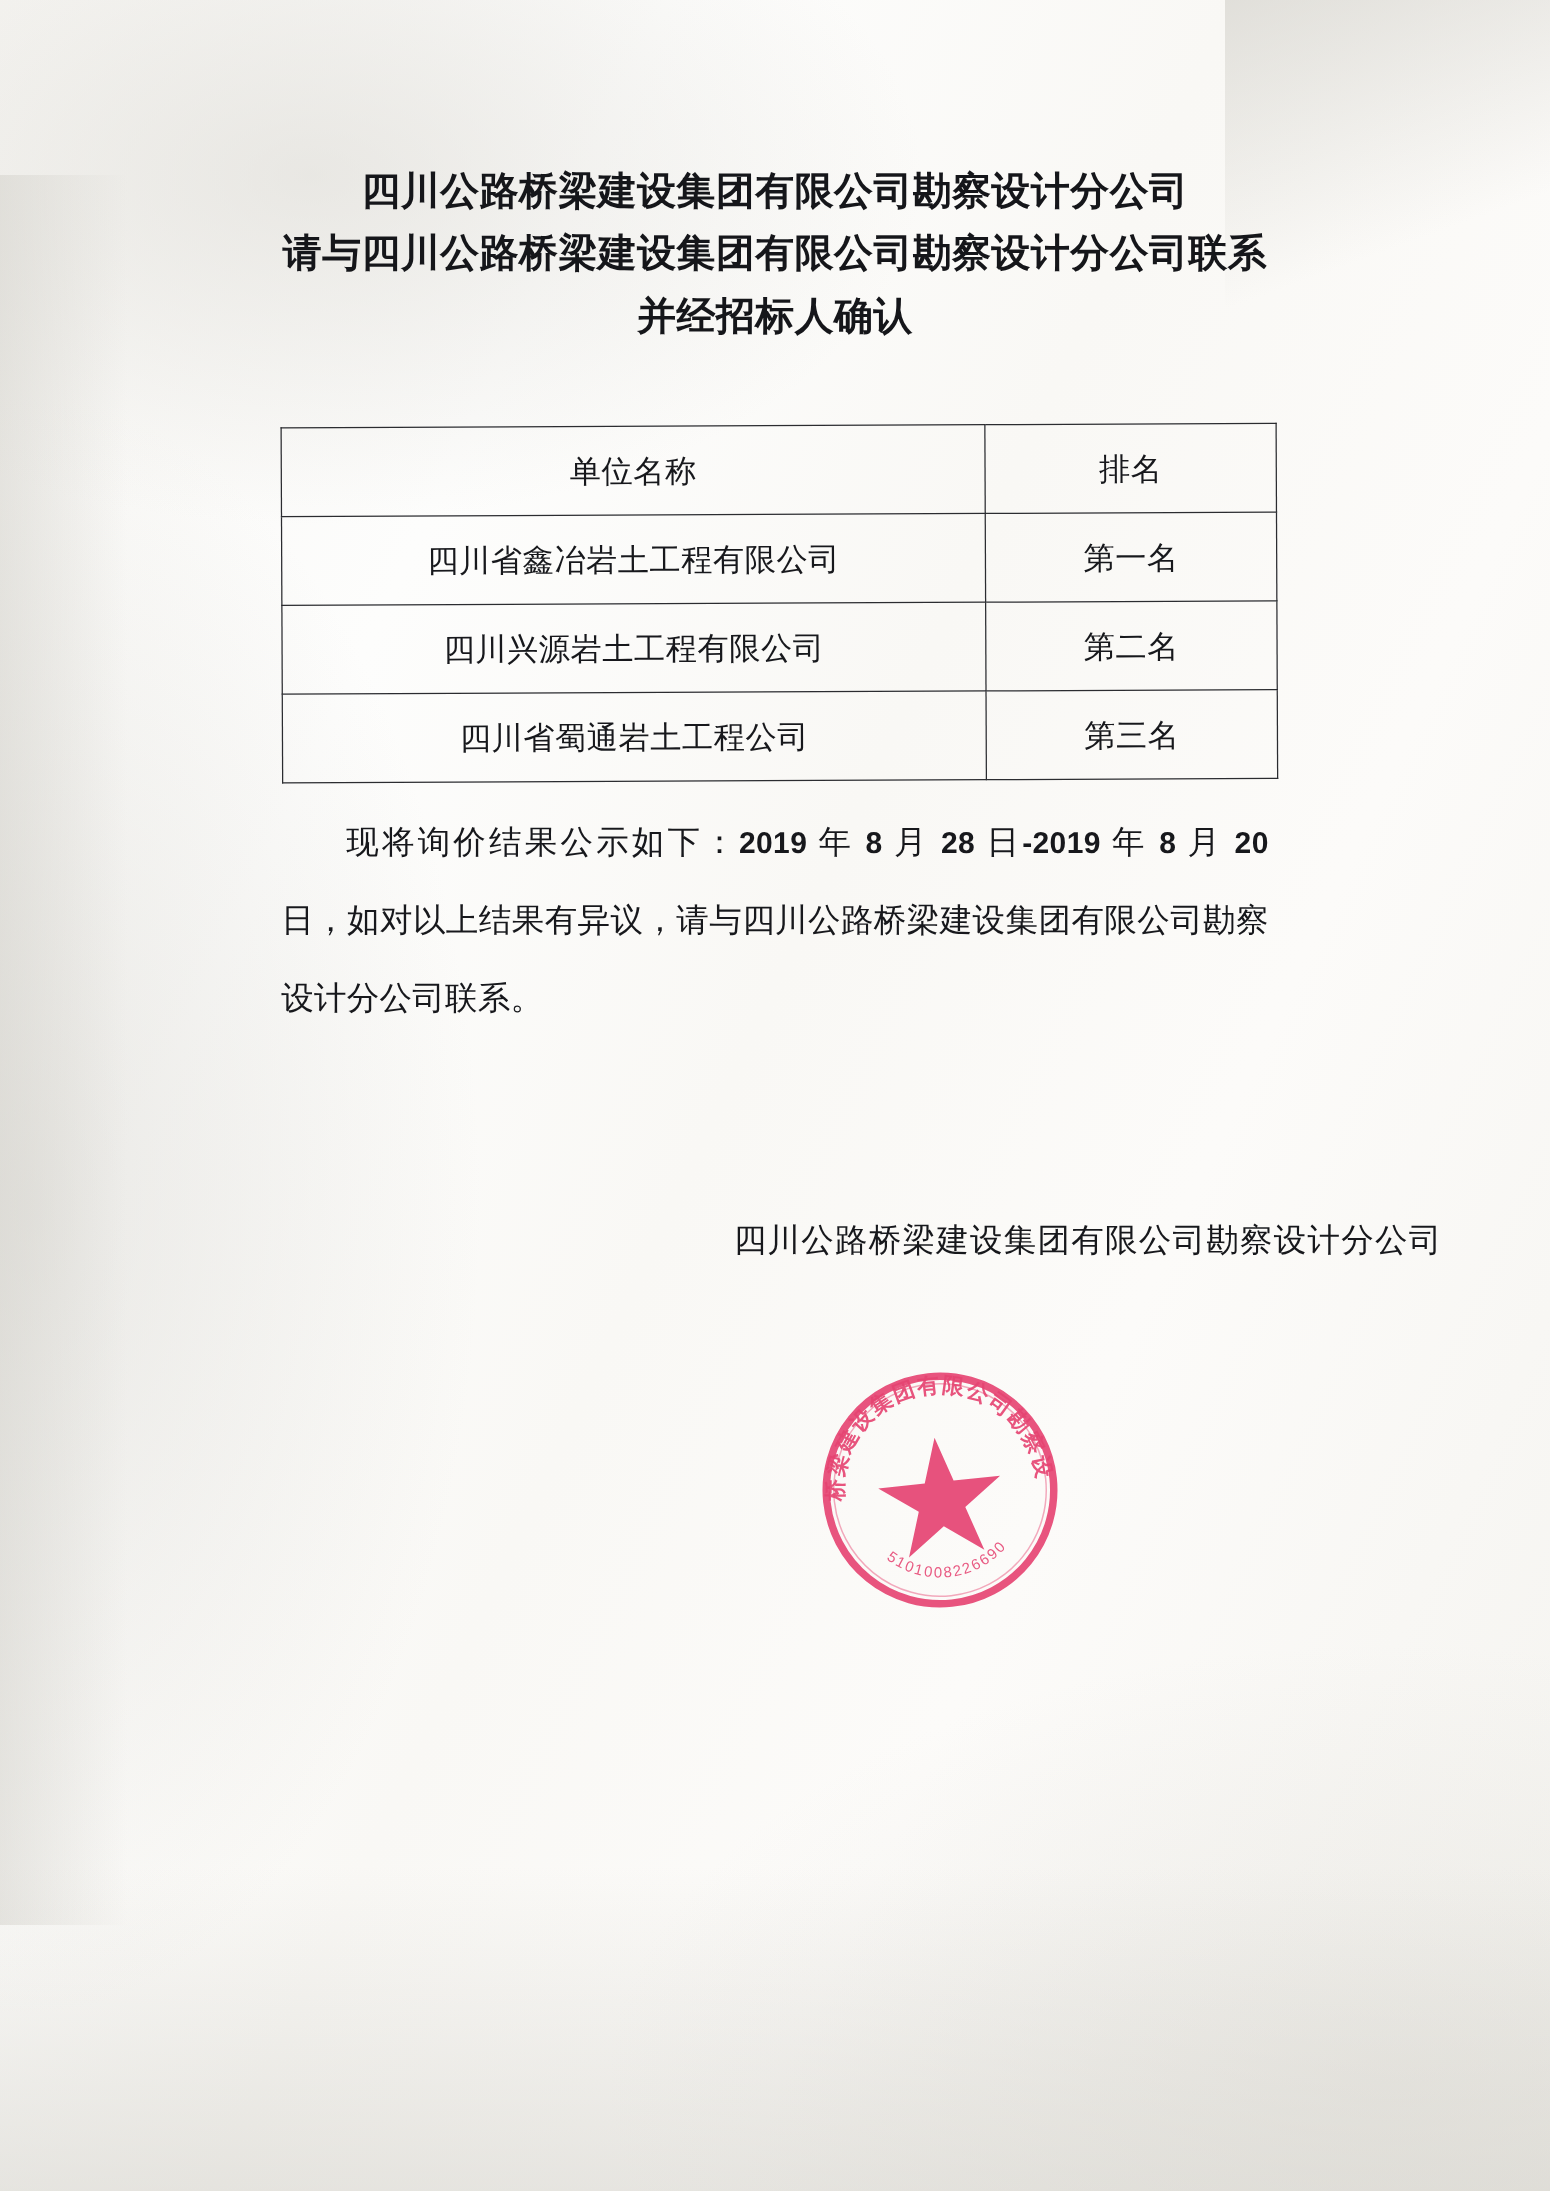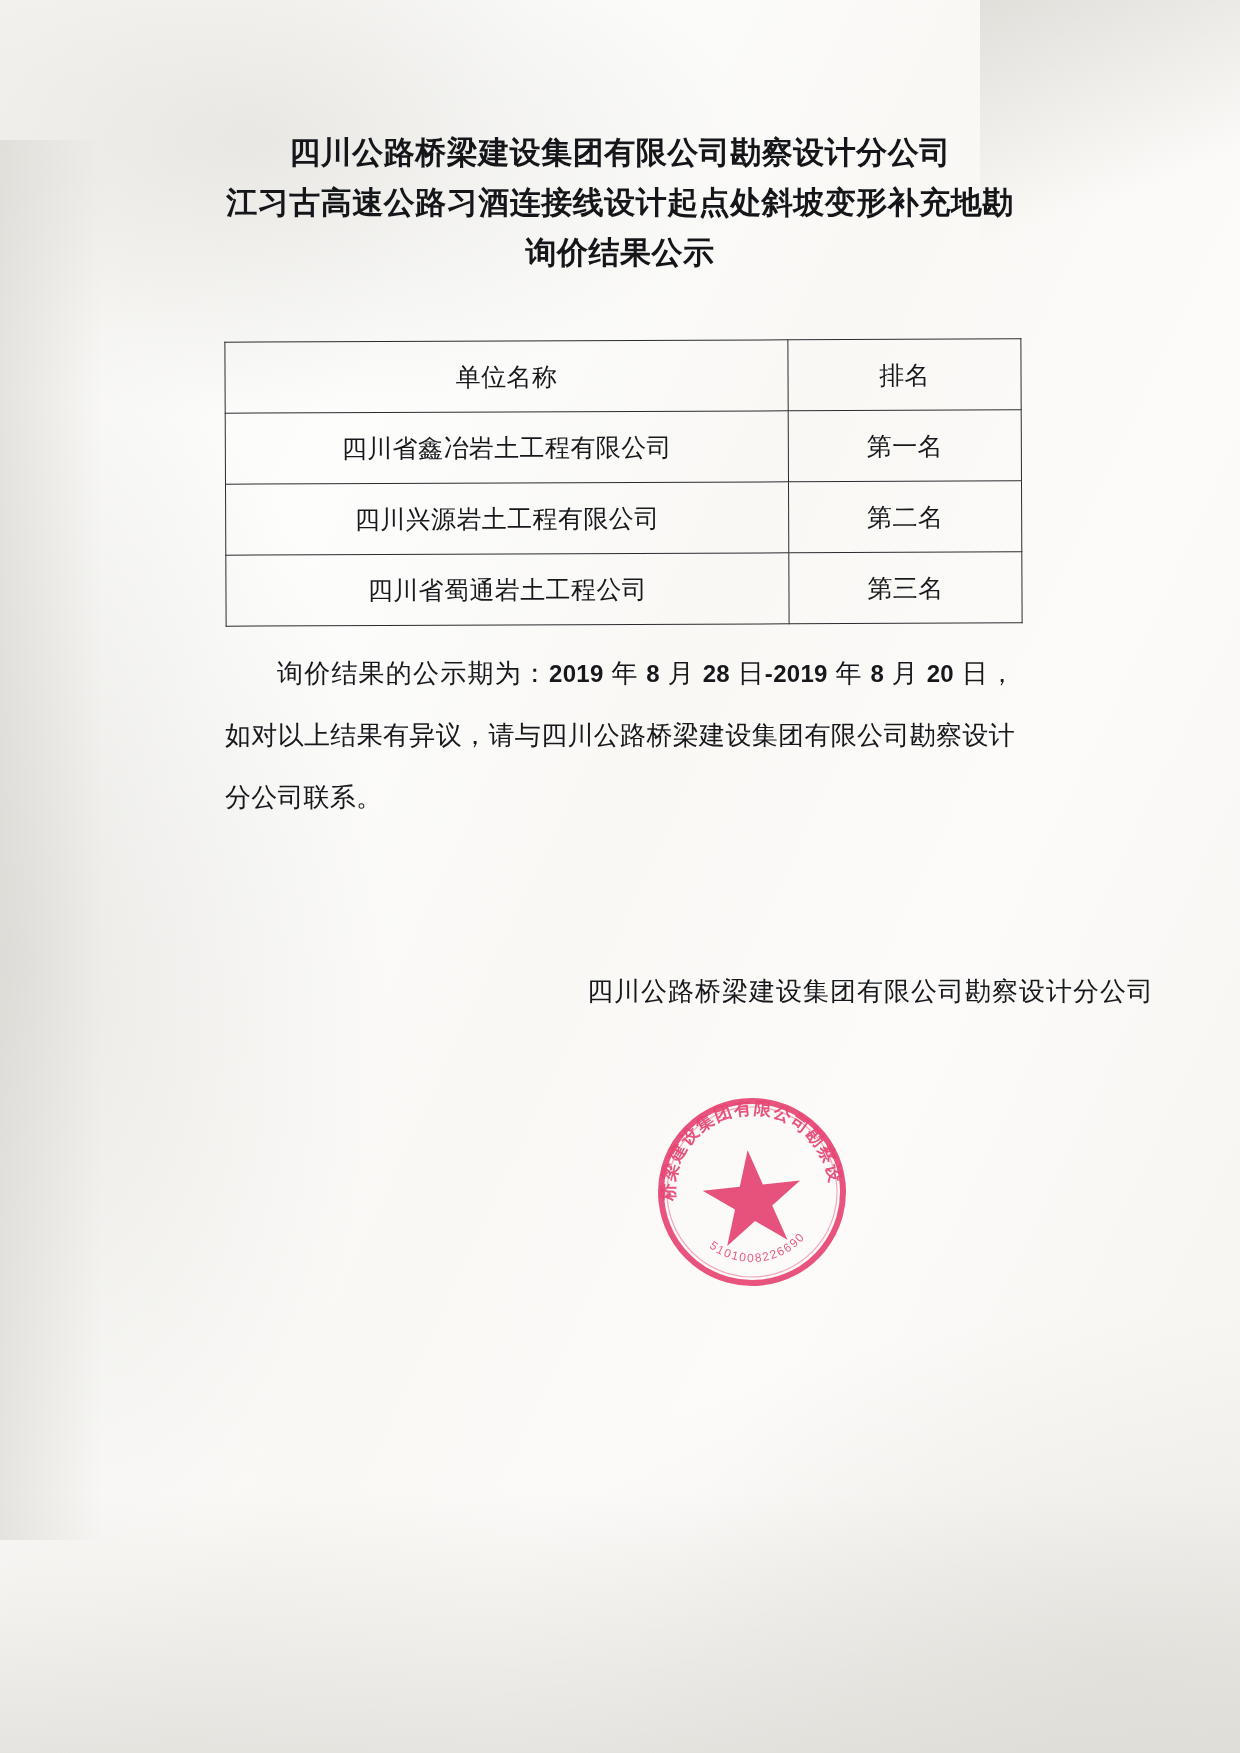--- a/index.html
+++ b/index.html
@@ -163,22 +163,22 @@
 <div class="page">
 
   <div class="crease crease-a"></div>
   <div class="crease crease-b"></div>
   <div class="crease crease-c"></div>
 
   <div class="content">
 
     <div class="title-block">
       <div class="title-line">四川公路桥梁建设集团有限公司勘察设计分公司</div>
-      <div class="title-line">江习古高速公路习酒连接线设计起点处斜坡变形补充地勘</div>
-      <div class="title-line">询价结果公示</div>
+      <div class="title-line">请与四川公路桥梁建设集团有限公司勘察设计分公司联系</div>
+      <div class="title-line">并经招标人确认</div>
     </div>
 
     <div class="spacer-44"></div>
 
     <div class="body-wrap">
 
 
       <div class="spacer-10"></div>
 
       <table class="result-table">
@@ -197,21 +197,21 @@
           </tr>
           <tr>
             <td class="col-name">四川省蜀通岩土工程公司</td>
             <td class="col-rank">第三名</td>
           </tr>
         </tbody>
       </table>
 
       <div class="spacer-18"></div>
 
-      <div class="para indent"><span>询价结果的公示期为：</span><span class="num">2019</span> <span>年</span> <span class="num">8</span> <span>月</span> <span class="num">28</span> <span>日</span><span class="num">-</span><span class="num">2019</span> <span>年</span> <span class="num">8</span> <span>月</span> <span class="num">20</span> <span>日</span><span>，如对以上结果有异议，请与四川公路桥梁建设集团有限公司勘察设计分公司联系。</span></div>
+      <div class="para indent"><span>现将询价结果公示如下：</span><span class="num">2019</span> <span>年</span> <span class="num">8</span> <span>月</span> <span class="num">28</span> <span>日</span><span class="num">-</span><span class="num">2019</span> <span>年</span> <span class="num">8</span> <span>月</span> <span class="num">20</span> <span>日</span><span>，如对以上结果有异议，请与四川公路桥梁建设集团有限公司勘察设计分公司联系。</span></div>
 
       <div class="spacer-18"></div>
 
 
     </div>
 
     <div class="sign-block">
       <div class="sign-org">四川公路桥梁建设集团有限公司勘察设计分公司</div>
     </div>
 

